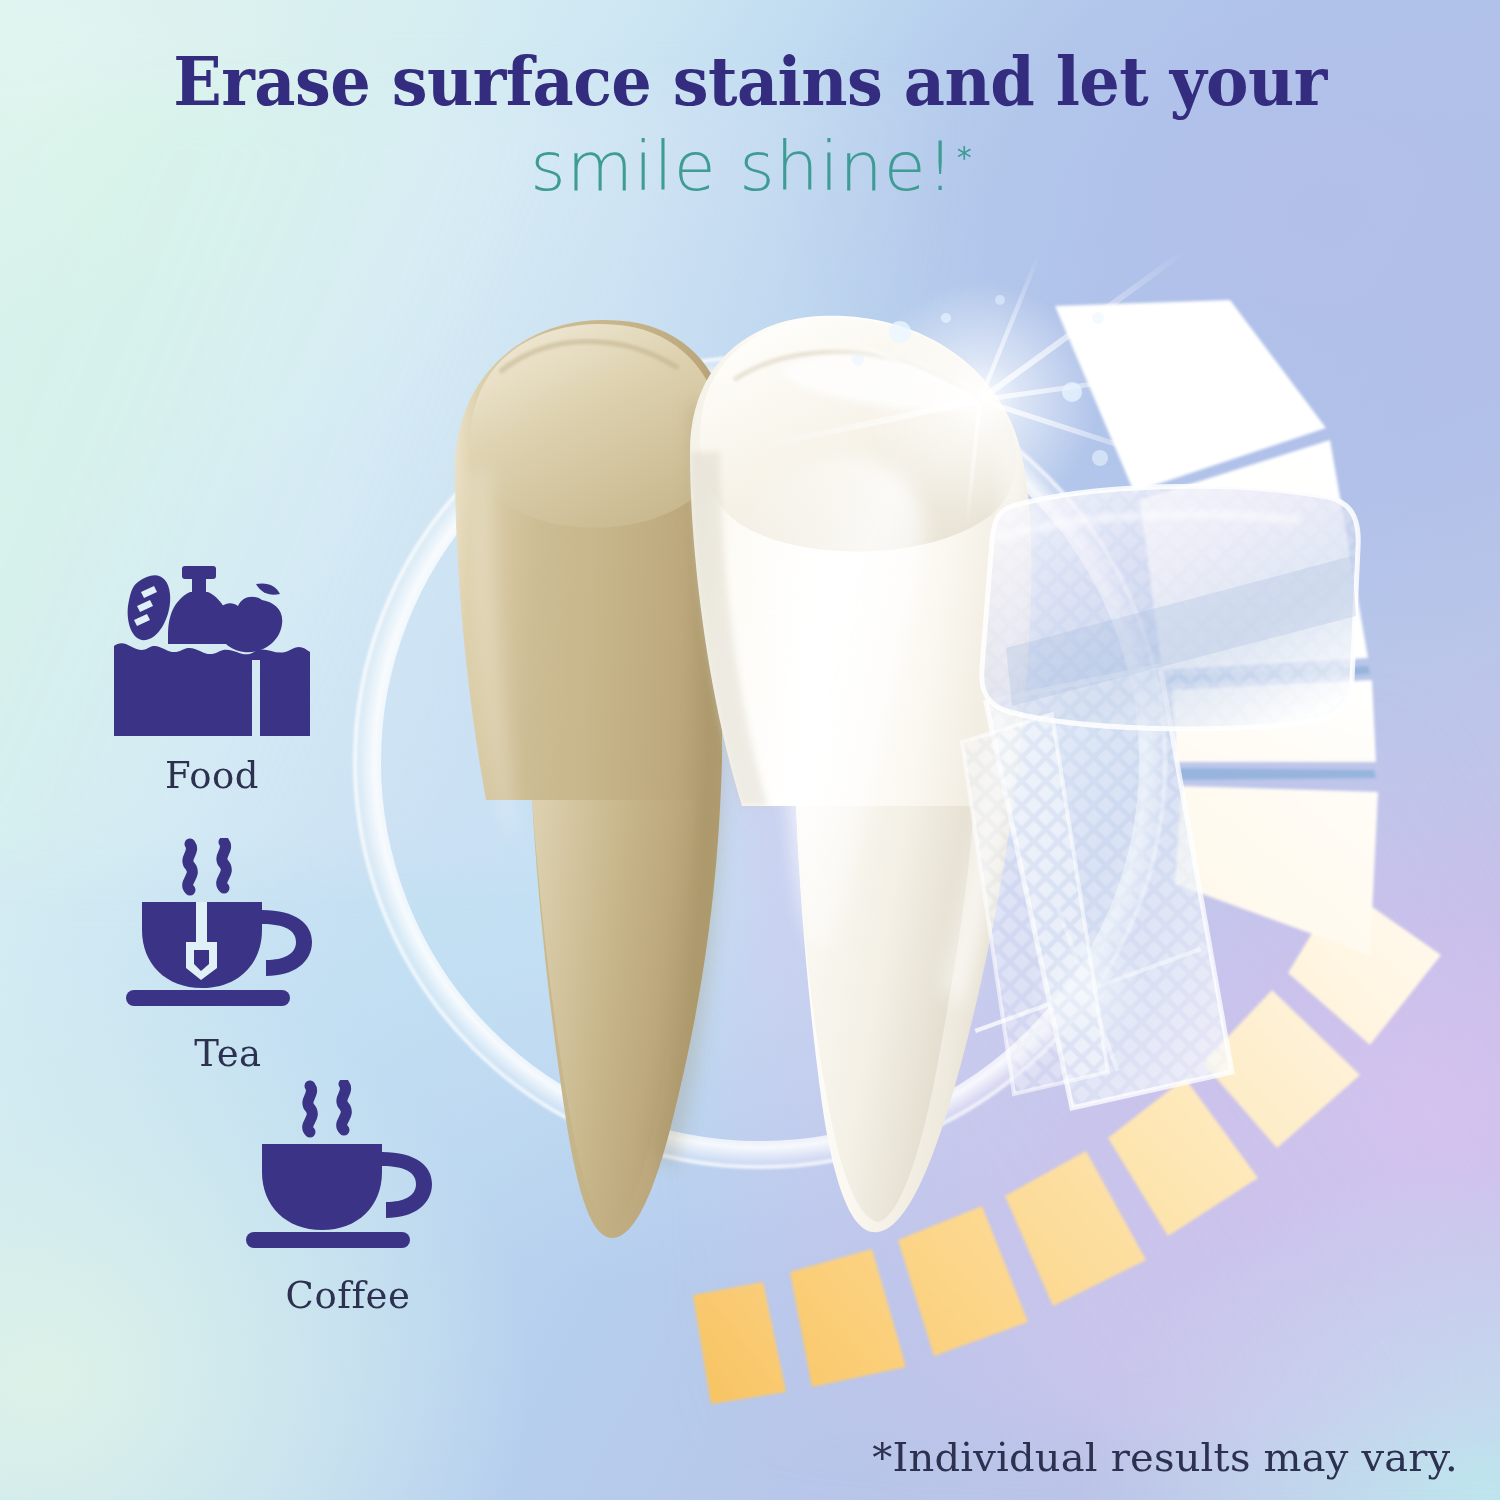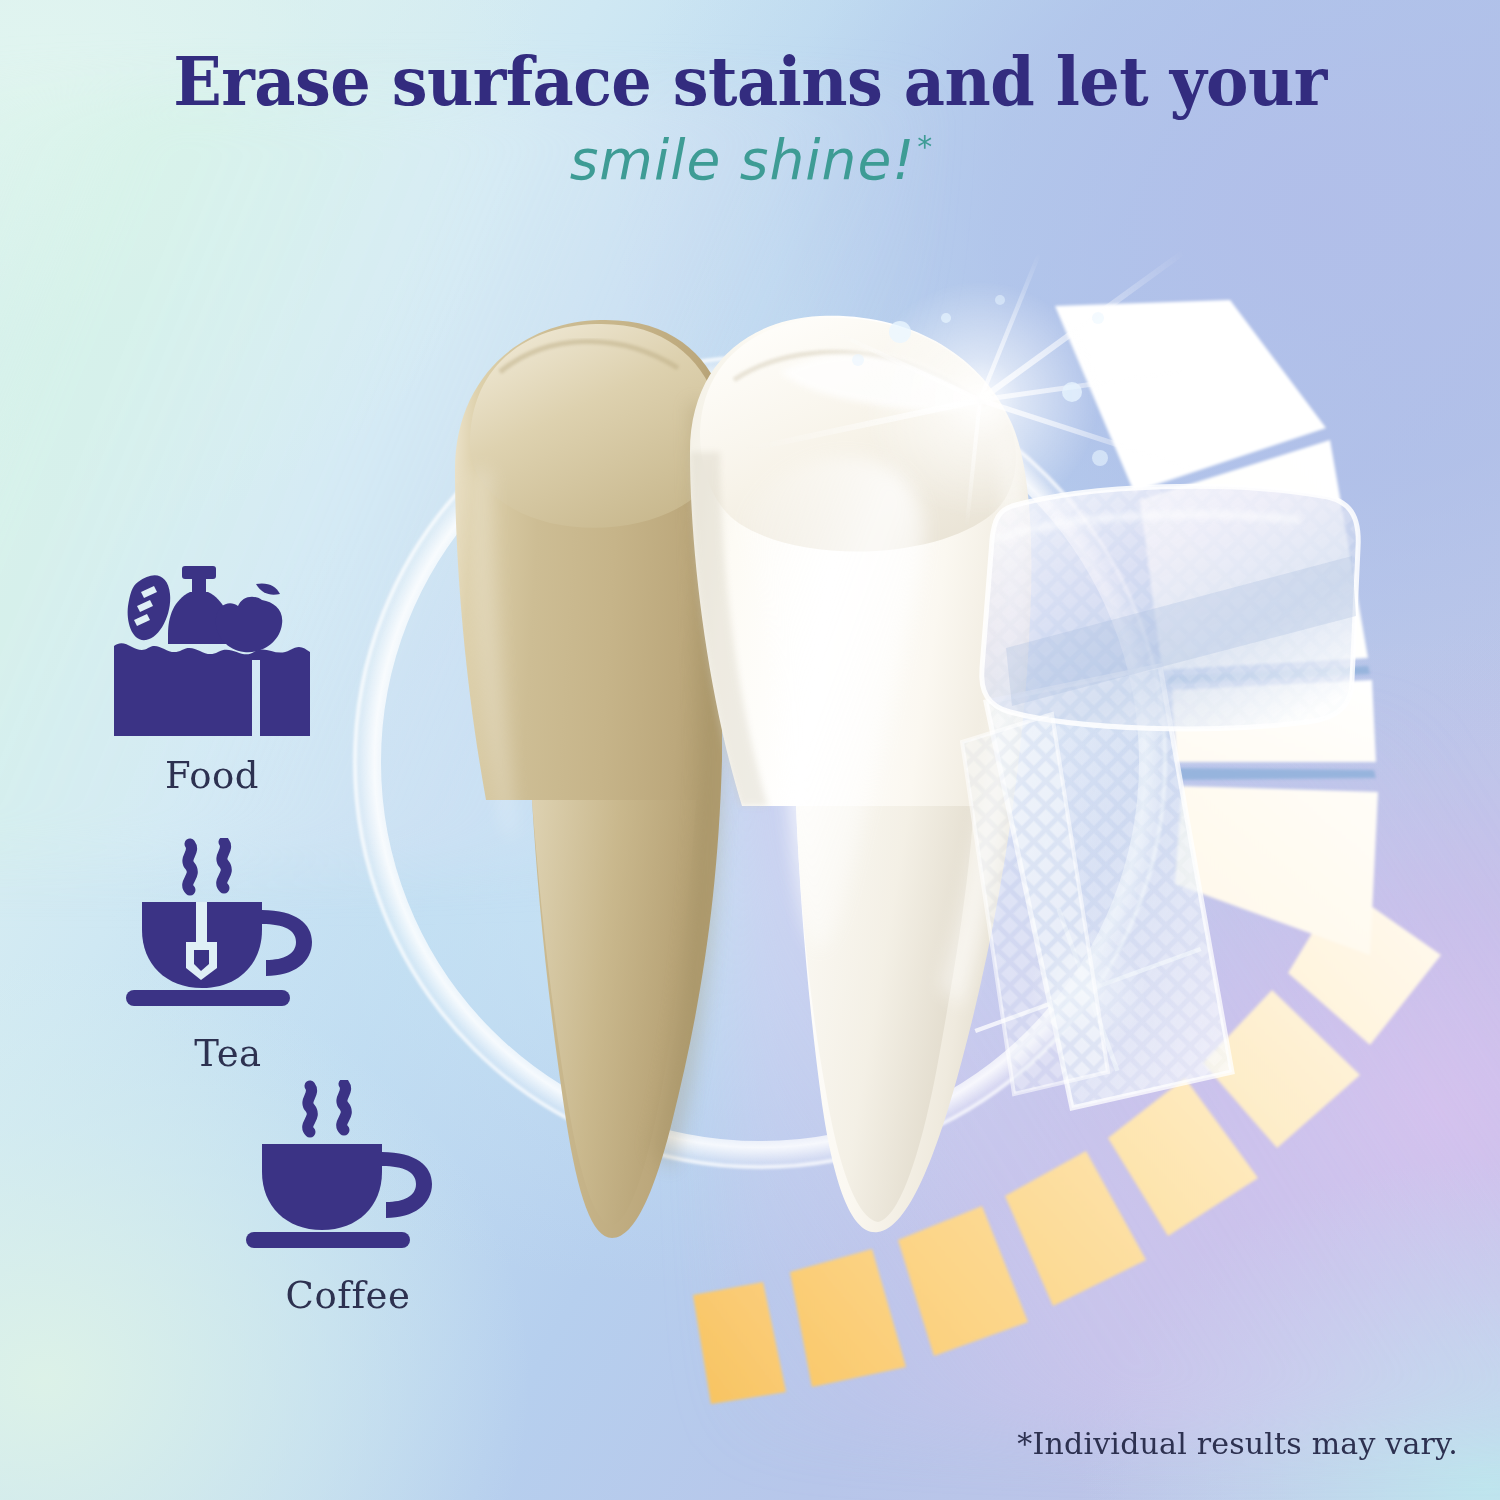--- a/index.html
+++ b/index.html
@@ -100,23 +100,22 @@
     color:#332c7f;
     transform:scaleX(.95);
   }
   .headline .line2-wrap{
     display:block;
     margin-top:18px;
     white-space:nowrap;
   }
   .headline .line2{
     font-family:"DejaVu Sans","Liberation Sans",sans-serif;
-    font-style:italic;
     font-weight:300;
-    font-size:55px;
+    font-size:68px;
     letter-spacing:1px;
     color:#3e9c95;
   }
   .headline .star{
     font-family:"DejaVu Sans","Liberation Sans",sans-serif;
     font-size:30px;
     color:#3e9c95;
     vertical-align:super;
     position:relative;
     top:-16px;
@@ -135,23 +134,23 @@
     color:#2d3150;
     letter-spacing:.5px;
   }
   #stain-food   {left:104px; top:560px; width:216px;}
   #stain-tea    {left:120px; top:838px; width:216px;}
   #stain-coffee {left:240px; top:1080px;width:216px;}
   #stain-cig    {left:418px; top:1262px;width:216px;}
 
   
   .footnote{
-    position:absolute;right:42px;bottom:39px;
+    position:absolute;right:42px;bottom:20px;
     font-family:"DejaVu Serif","Liberation Serif",serif;
-    font-size:30px;
+    font-size:40px;
     color:#2d3150;
     letter-spacing:.2px;
   }
 </style>
 </head>
 <body>
 
 <div class="stage">
 
   <div class="bg-base"></div>

